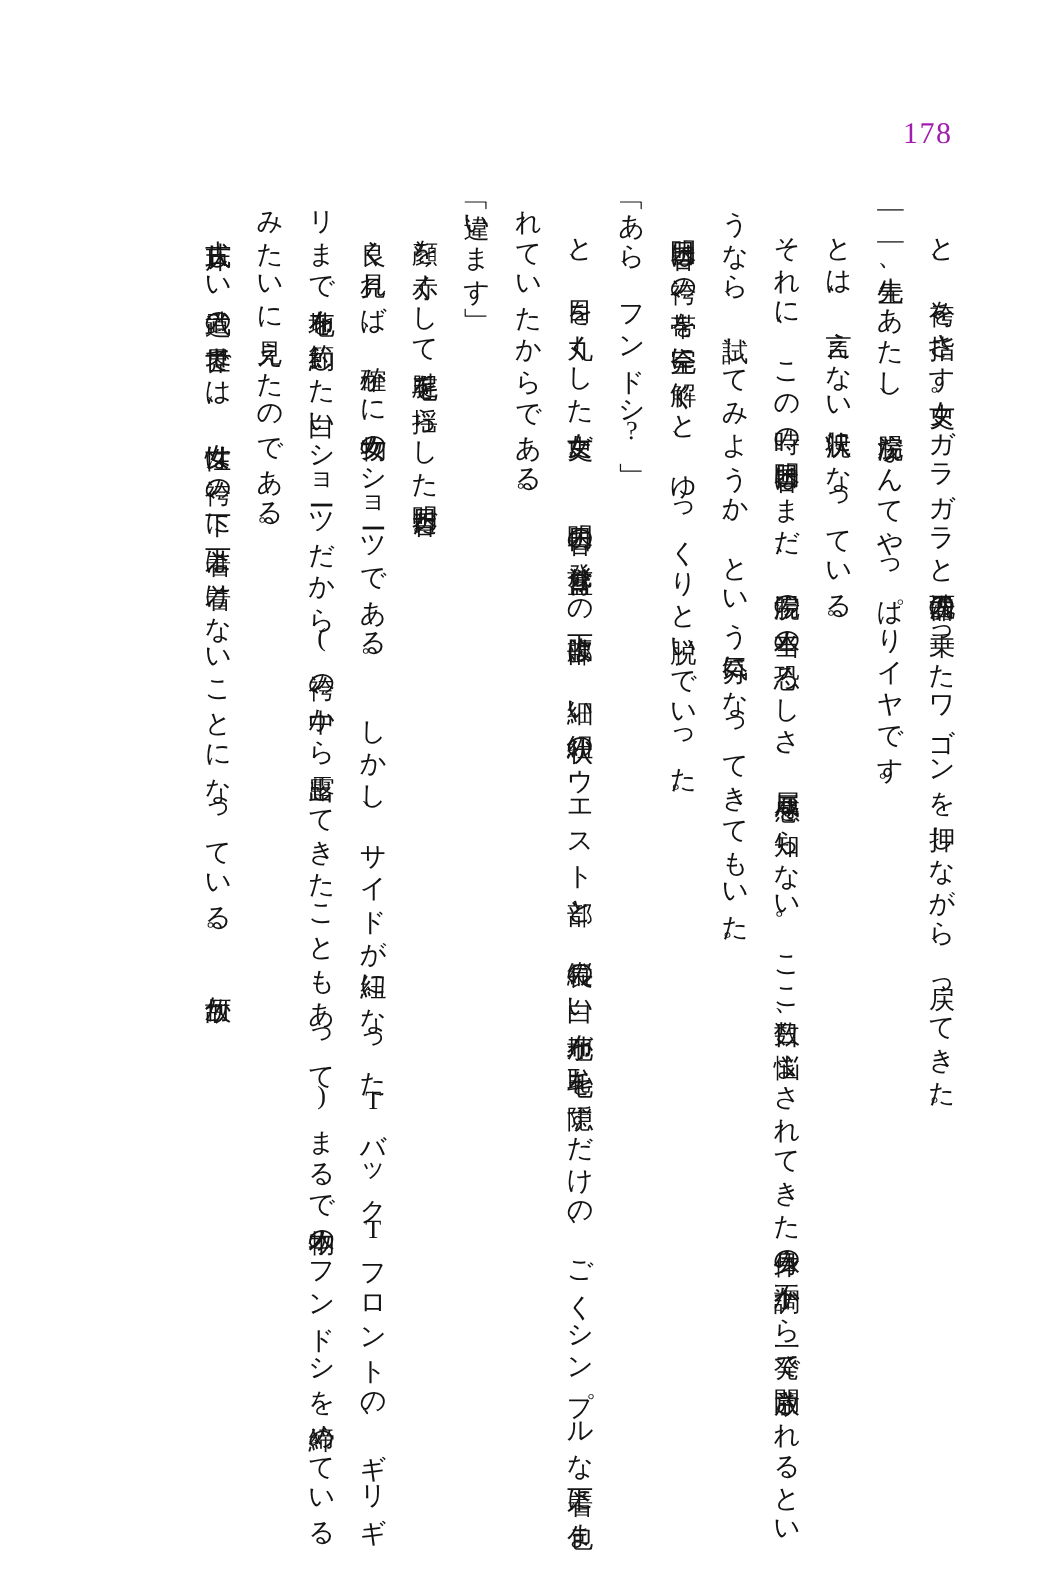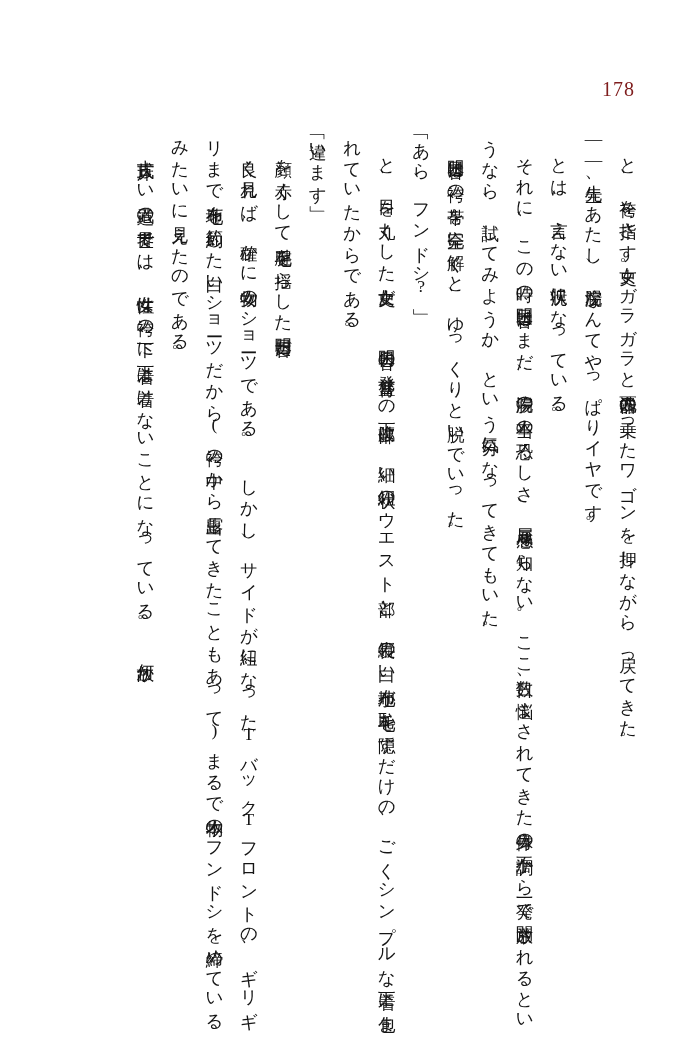--- a/index.html
+++ b/index.html
@@ -21,21 +21,21 @@
     height: 1050px;
     box-sizing: border-box;
   }
   .page-number {
     position: absolute;
     top: 78px;
     right: 62px;
     font-size: 20px;
     letter-spacing: 1px;
     font-family: "Liberation Serif", "DejaVu Serif", serif;
-    color: #7f1d1d;
+    color: #a21caf;
   }
   .body-text {
     position: absolute;
     top: 128px;
     right: 52px;
     left: 52px;
     height: 900px;
     writing-mode: vertical-rl;
     text-orientation: upright;
     font-size: 17.5px;

